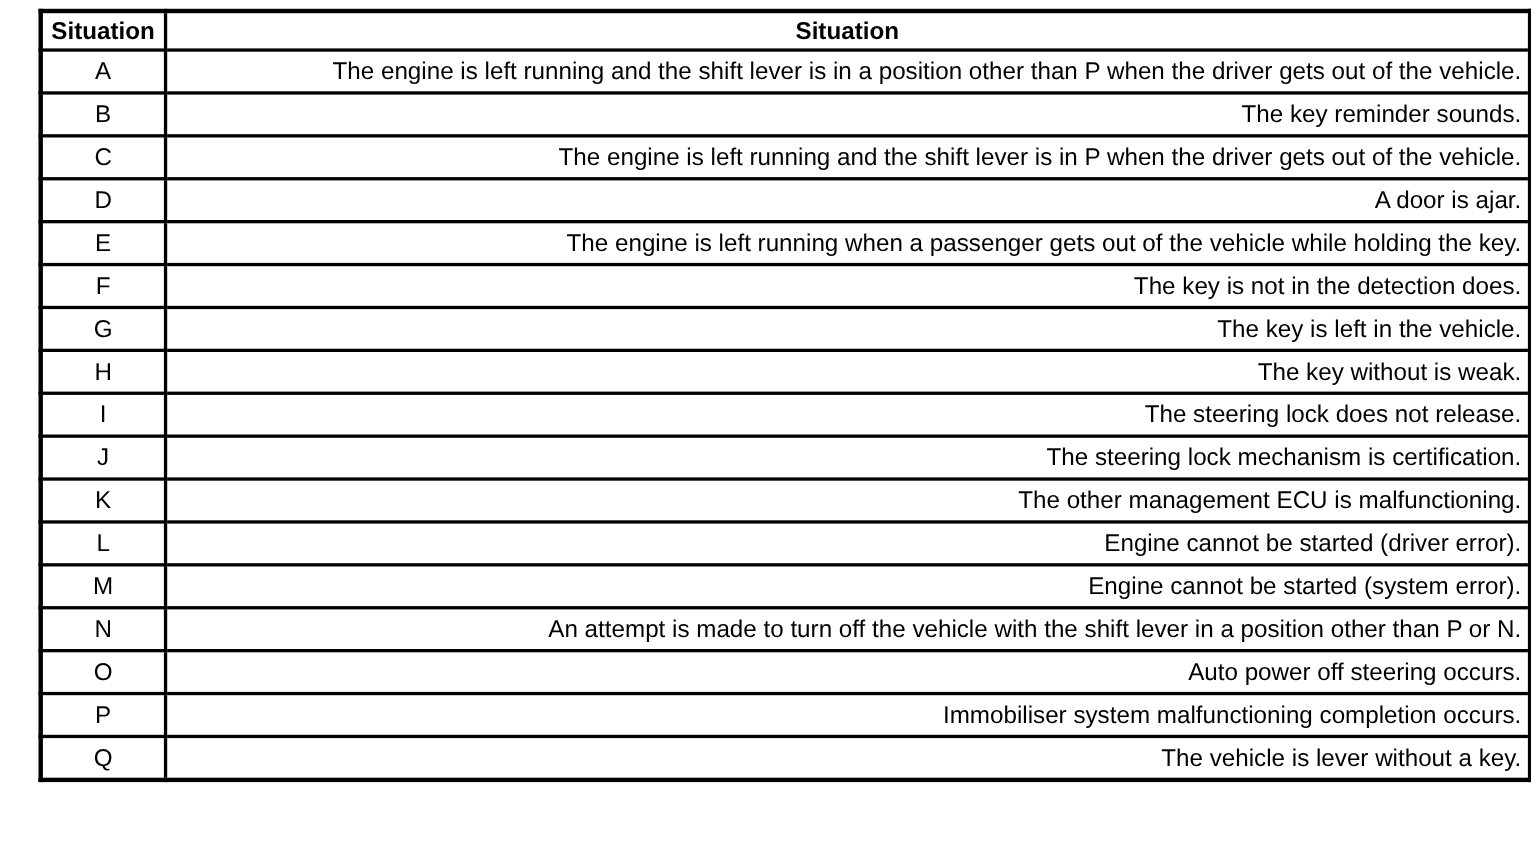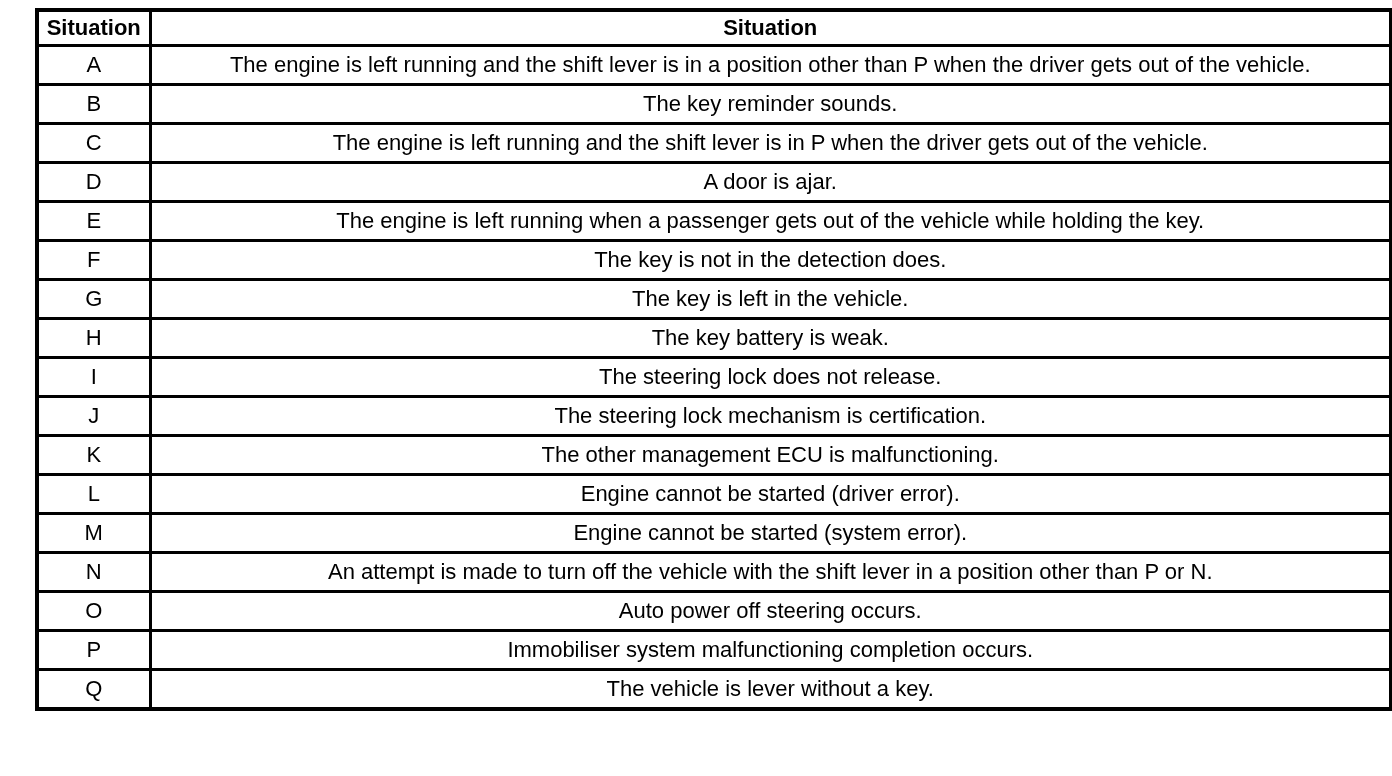--- a/index.html
+++ b/index.html
@@ -46,21 +46,21 @@
   }
   table.situation-table td {
     height: 36px;
     font-weight: normal;
   }
   td.cell-situation {
     text-align: center;
     padding: 0 4px;
   }
   td.cell-condition {
-    text-align: center;
+    text-align: right;
     padding: 0 6px;
   }
 </style>
 </head>
 <body>
 
 <div class="page">
   <table class="situation-table">
     <colgroup>
       <col class="col-situation">
@@ -96,21 +96,21 @@
       <tr>
         <td class="cell-situation">F</td>
         <td class="cell-condition">The key is not in the detection does.</td>
       </tr>
       <tr>
         <td class="cell-situation">G</td>
         <td class="cell-condition">The key is left in the vehicle.</td>
       </tr>
       <tr>
         <td class="cell-situation">H</td>
-        <td class="cell-condition">The key battery is weak.</td>
+        <td class="cell-condition">The key without is weak.</td>
       </tr>
       <tr>
         <td class="cell-situation">I</td>
         <td class="cell-condition">The steering lock does not release.</td>
       </tr>
       <tr>
         <td class="cell-situation">J</td>
         <td class="cell-condition">The steering lock mechanism is certification.</td>
       </tr>
       <tr>

